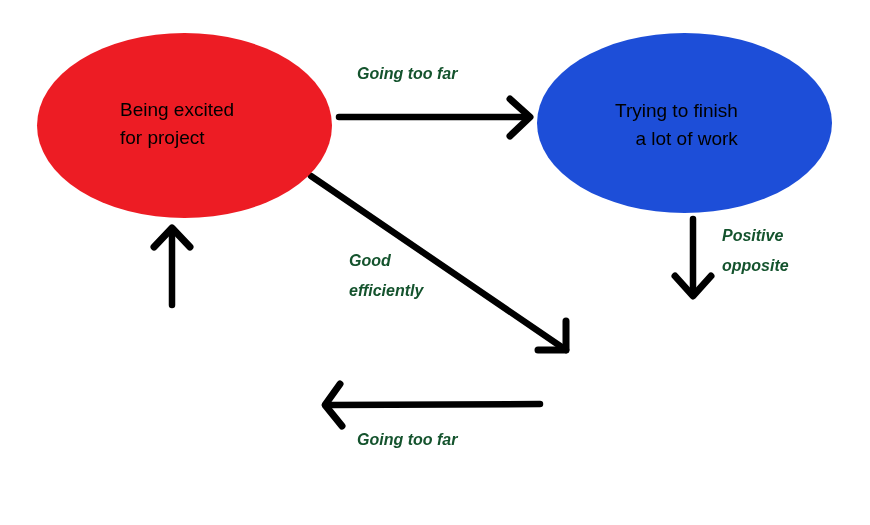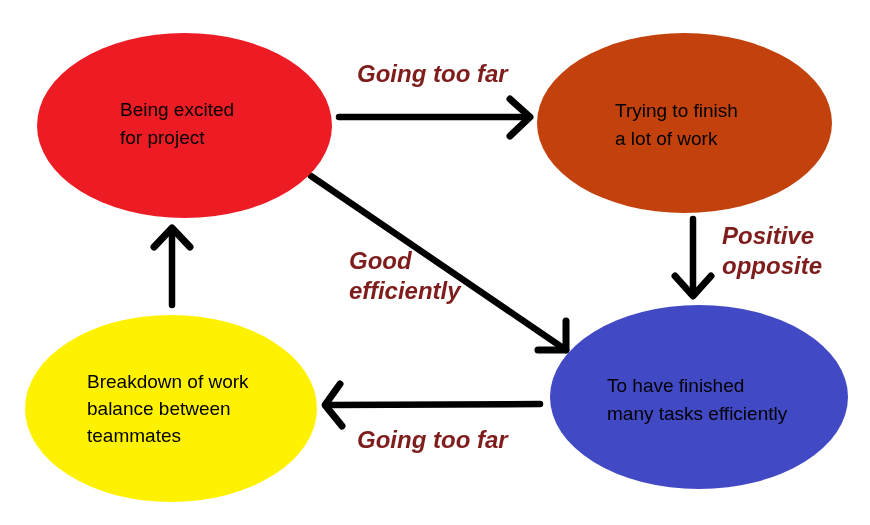--- a/index.html
+++ b/index.html
@@ -45,26 +45,26 @@
   .node-red    { left: 37px;  top: 33px;  width: 295px; height: 185px; }
   .node-green  { left: 537px; top: 33px;  width: 295px; height: 180px; }
   .node-blue   { left: 550px; top: 305px; width: 298px; height: 184px; }
   .node-yellow { left: 25px;  top: 315px; width: 292px; height: 187px; }
   .node-red    .node-label { left: 83px; top: 63px; }
   .node-green  .node-label { left: 78px; top: 64px; }
   .node-blue   .node-label { left: 57px; top: 67px; }
   .node-yellow .node-label { left: 62px; top: 53px; line-height: 27px; }
   .edge-label {
     position: absolute;
-    font-size: 24px;
+    font-size: 16px;
     font-style: italic;
     font-weight: 600;
     line-height: 29px;
     white-space: pre-line;
-    color: #7f1d1d;
+    color: #14532d;
   }
   .edge-label-1 { left: 357px; top: 59px; }
   .edge-label-2 { left: 722px; top: 221px; line-height: 30px; }
   .edge-label-3 { left: 349px; top: 246px; line-height: 30px; }
   .edge-label-4 { left: 357px; top: 425px; }
   .edge-label-5 { left: 42px;  top: 243px; }
 </style>
 </head>
 <body>
 
@@ -91,35 +91,26 @@
       <line x1="172" y1="305" x2="172" y2="233"></line>
       <polyline points="154,247 172,228 190,247"></polyline>
     </g>
   </svg>
 
   <div class="node node-red" style="background:#ED1C24;">
     <div class="node-label">Being excited
 for project</div>
   </div>
 
-  <div class="node node-green" style="background:#c2410c;">
+  <div class="node node-green" style="background:#1d4ed8;text-align:right;">
     <div class="node-label">Trying to finish
 a lot of work</div>
   </div>
 
-  <div class="node node-blue" style="background:#4249C4;">
-    <div class="node-label">To have finished
-many tasks efficiently</div>
-  </div>
 
-  <div class="node node-yellow" style="background:#FFF200;">
-    <div class="node-label">Breakdown of work
-balance between
-teammates</div>
-  </div>
 
   <div class="edge-label edge-label-1">Going too far</div>
   <div class="edge-label edge-label-2">Positive
 opposite</div>
   <div class="edge-label edge-label-3">Good
 efficiently</div>
   <div class="edge-label edge-label-4">Going too far</div>
 
 </div>
 

